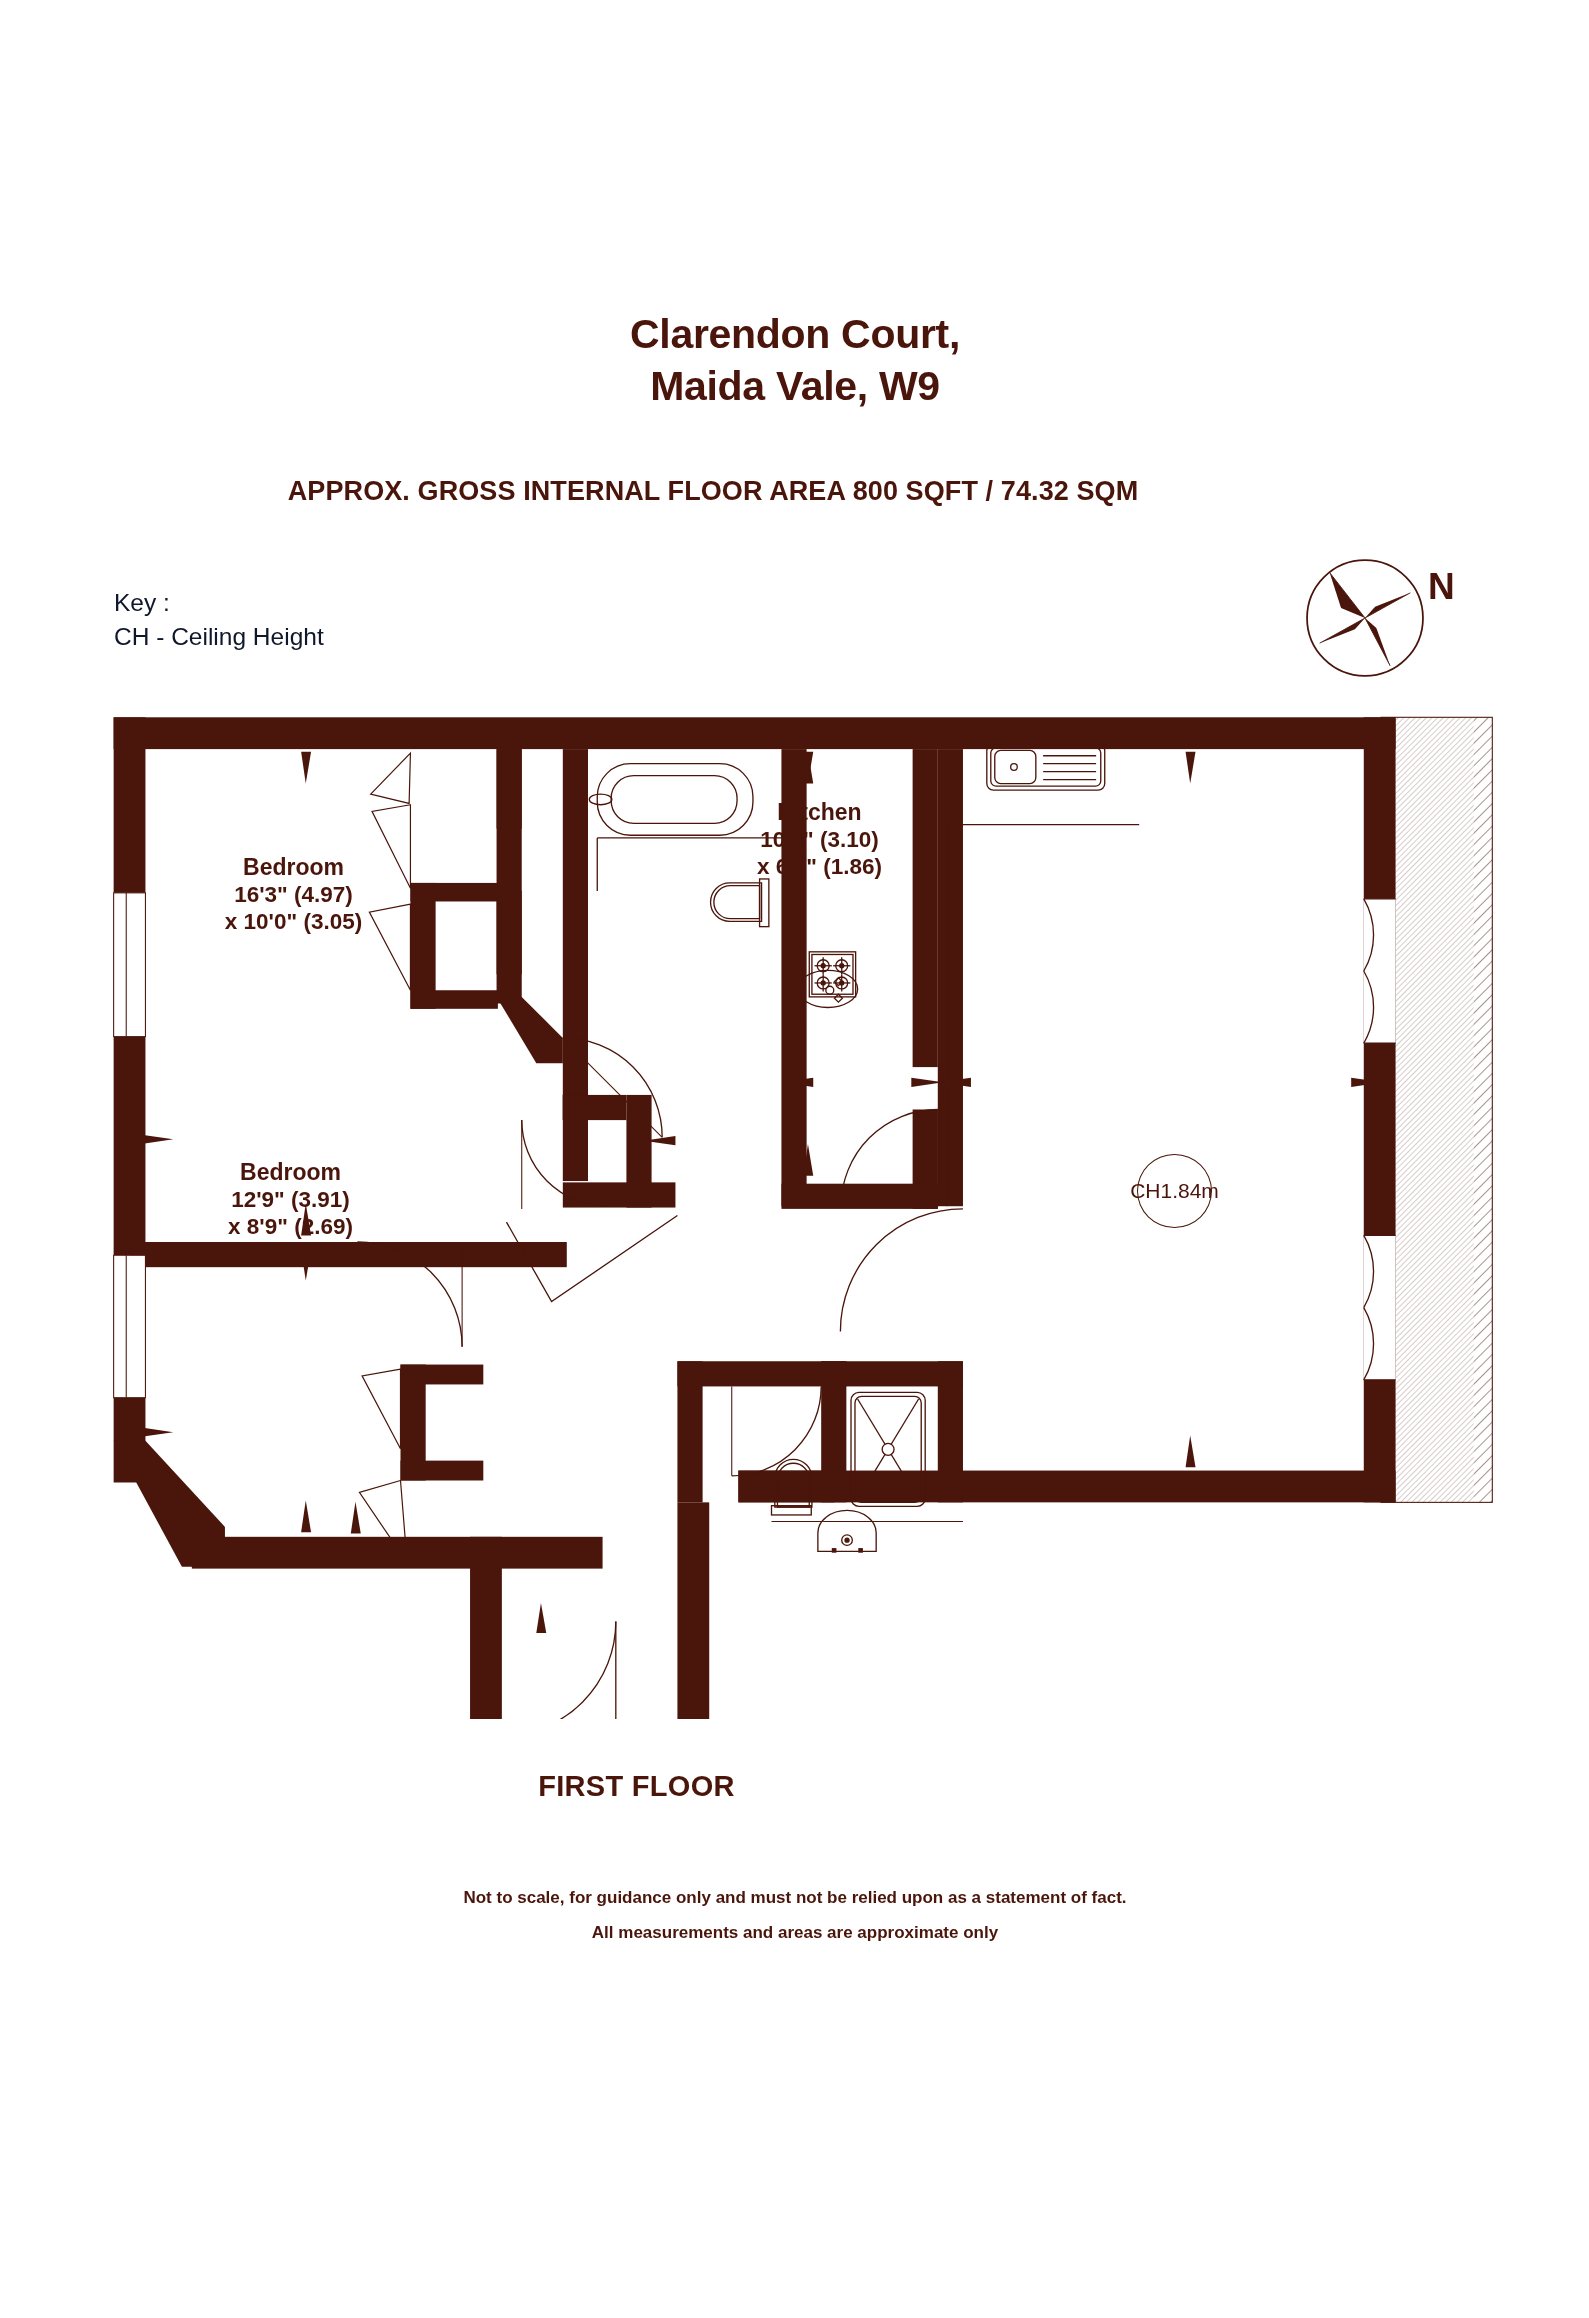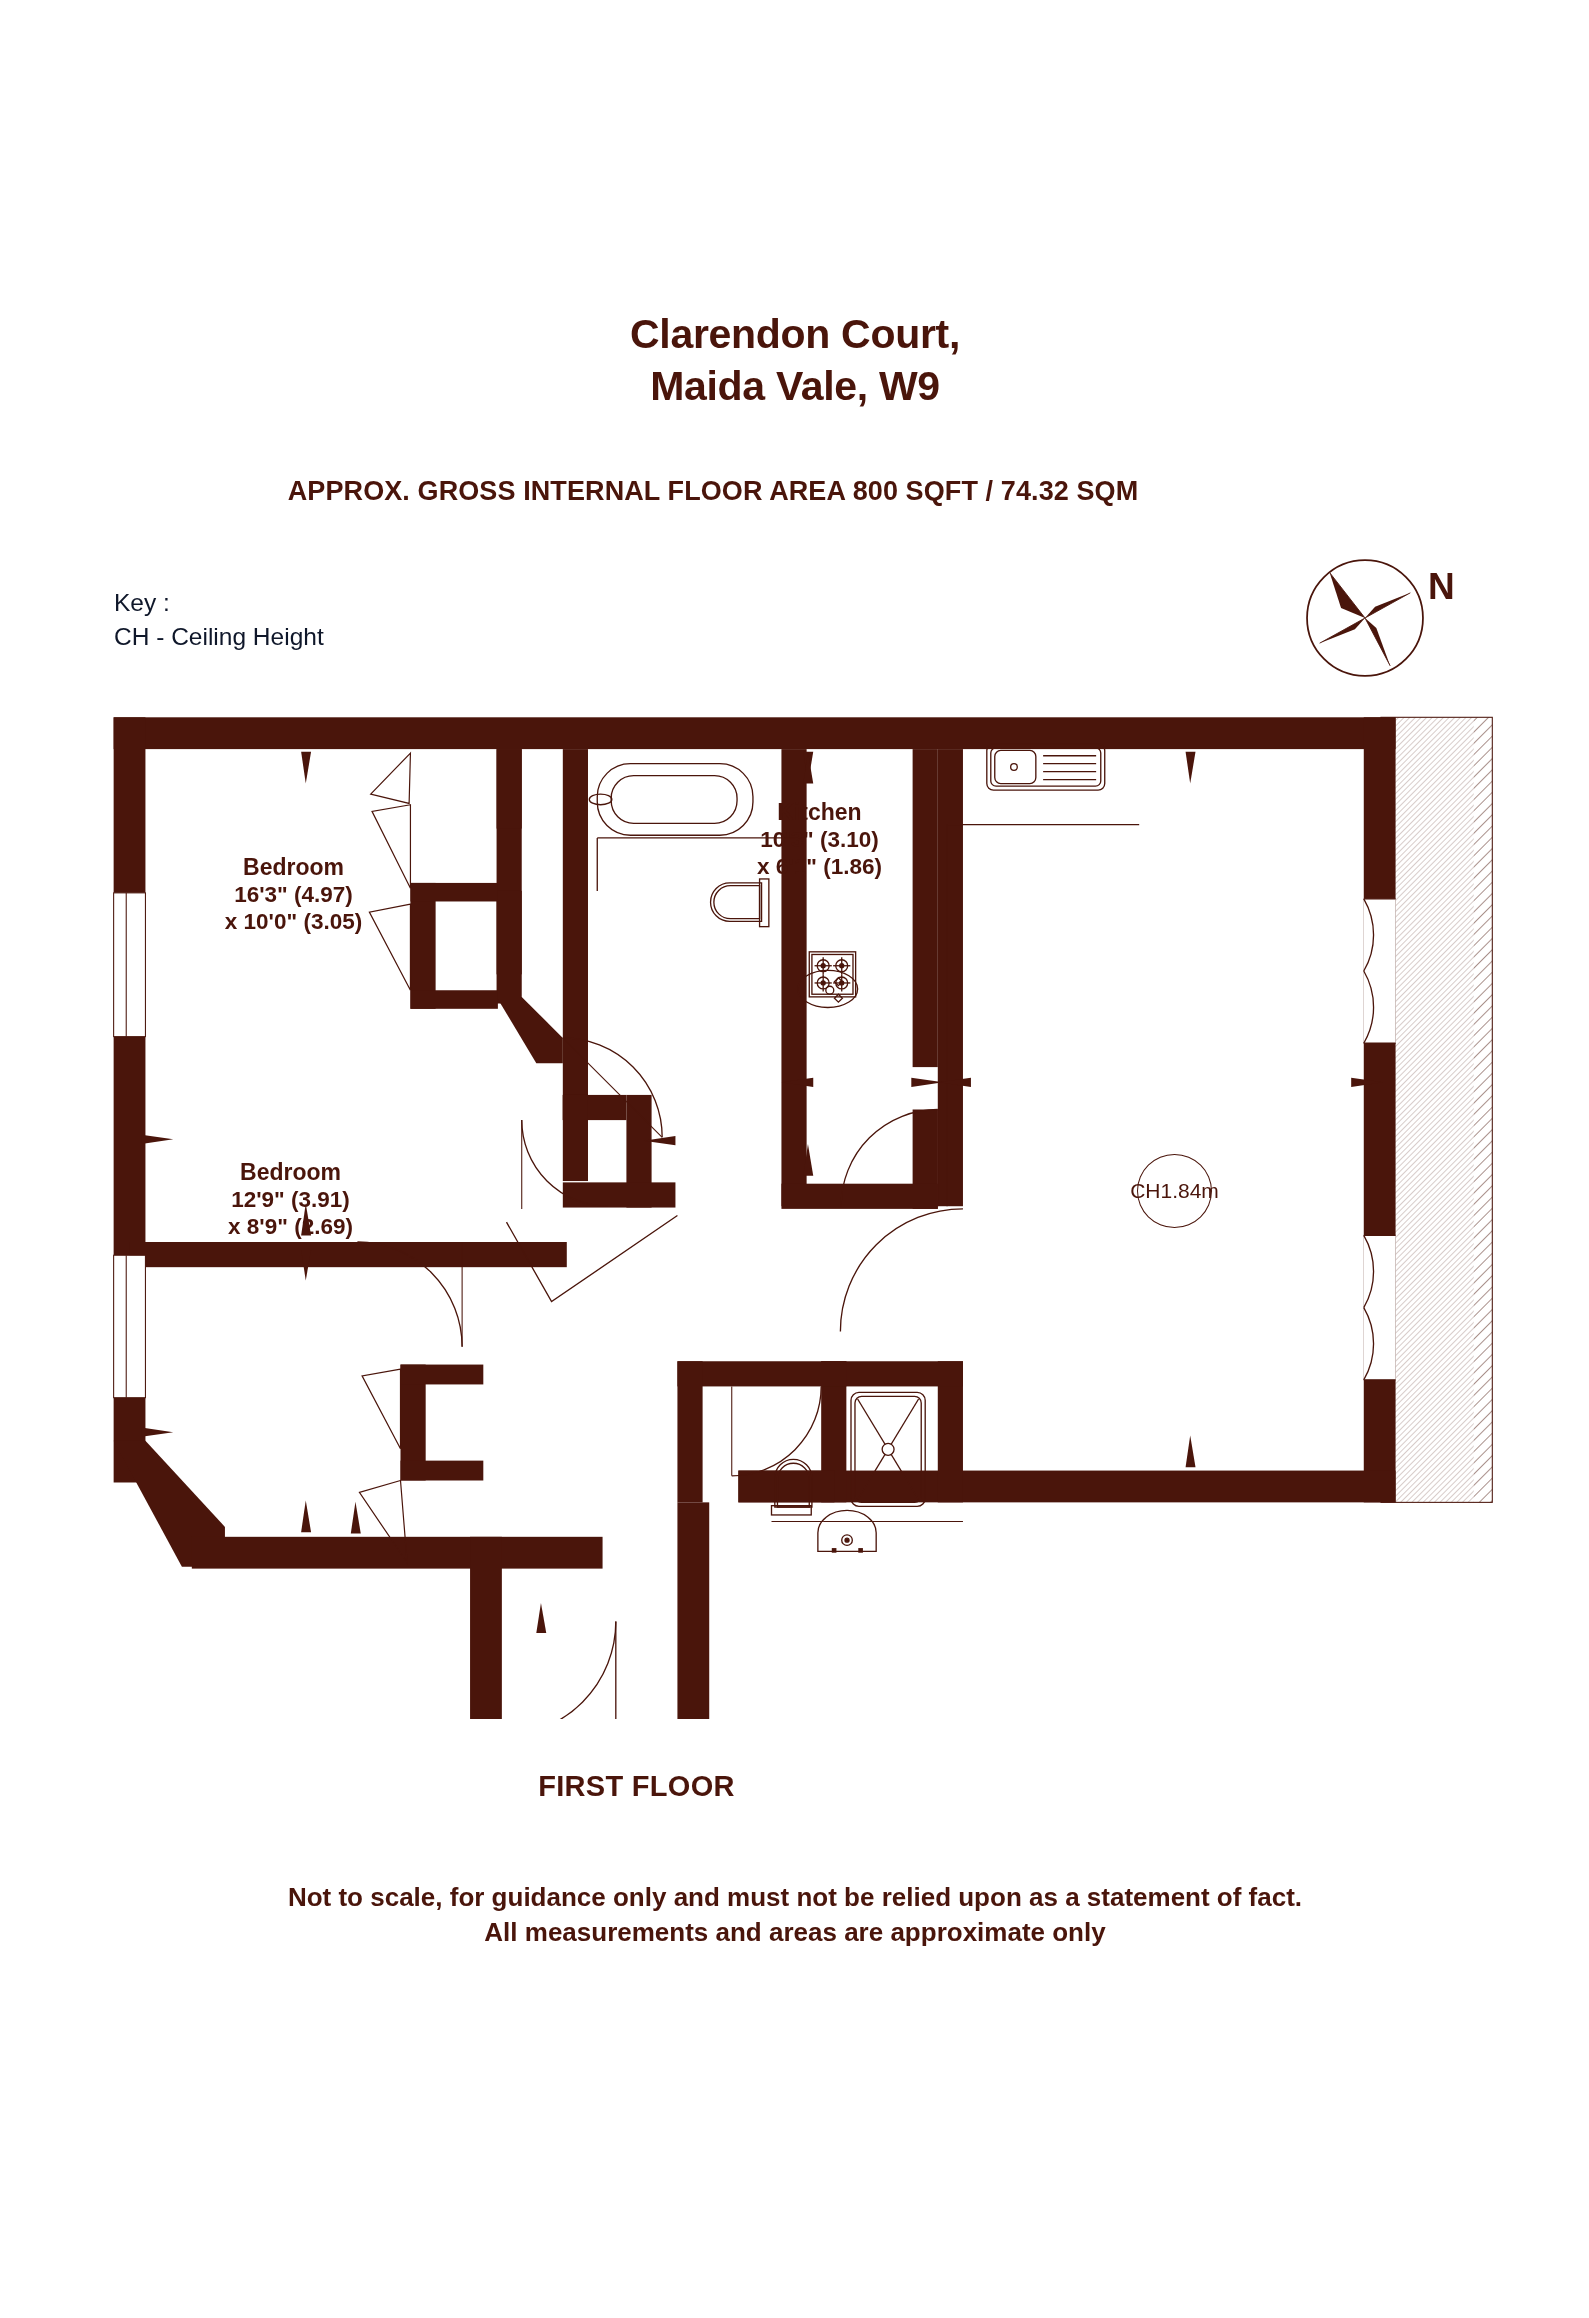--- a/index.html
+++ b/index.html
@@ -59,21 +59,21 @@
     font-size:21px; color:#4a150b; line-height:1.12; font-weight:normal;
   }
 
   
   .floor-label{
     position:absolute; left:0; top:1770px; width:1273px; text-align:center;
     font-size:29px; font-weight:bold; color:#4a150b; letter-spacing:0.3px;
   }
   .disclaimer{
     position:absolute; left:0; top:1880px; width:1590px; text-align:center;
-    font-size:26px; font-weight:bold; color:#4a150b; line-height:35px;
+    font-size:17px; font-weight:bold; color:#4a150b; line-height:35px;
   }
 </style>
 </head>
 <body>
 
 <div class="page">
 
   <div class="title-block">
     <div class="title-line">Clarendon Court,</div>
     <div class="title-line">Maida Vale, W9</div>

